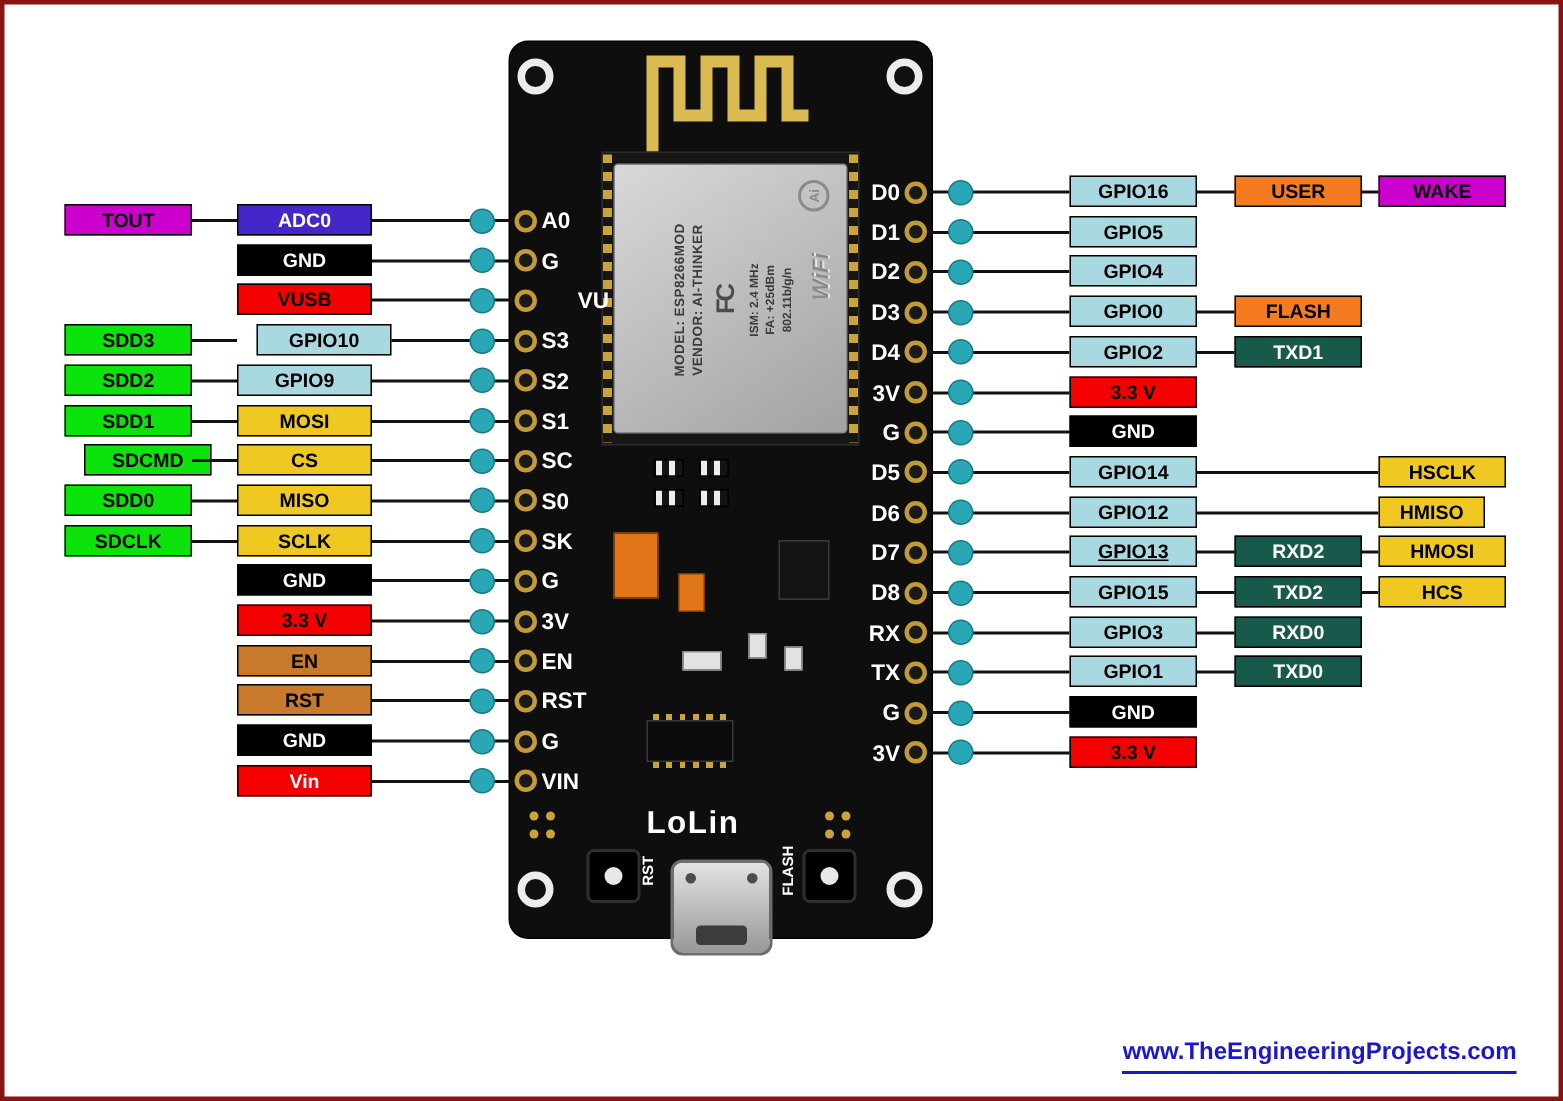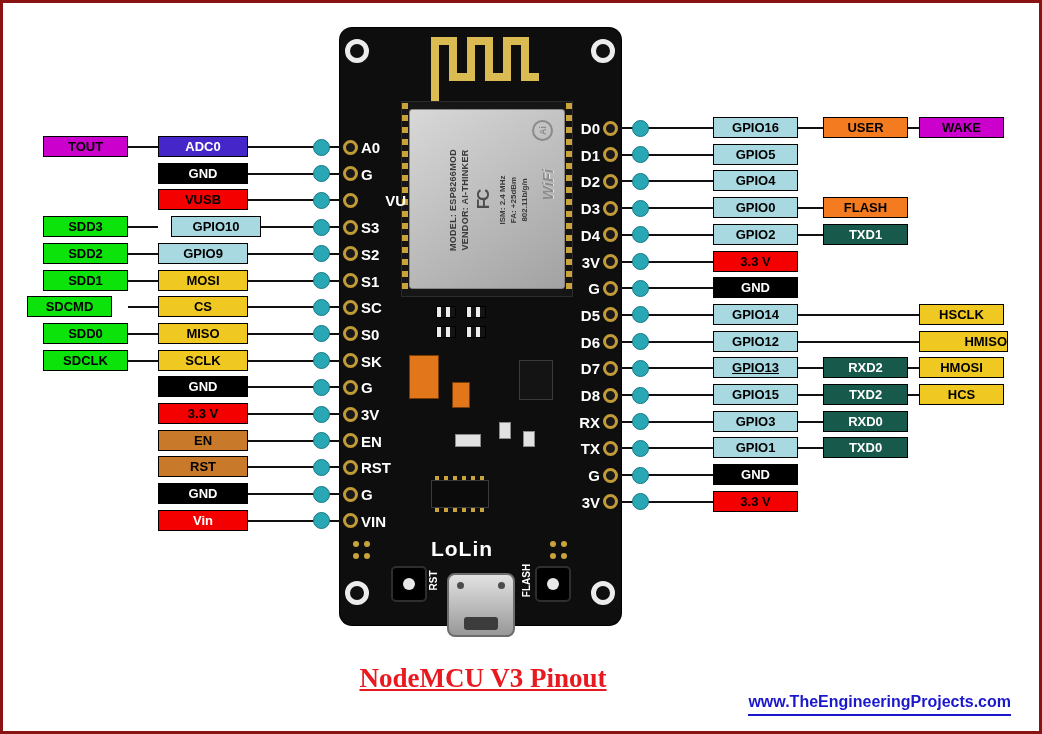--- a/index.html
+++ b/index.html
@@ -174,21 +174,21 @@
       <div class="bpin" style="left: 339.5px; top: 243.3px;"></div>
       <div class="bpin-label" style="left: 358px; top: 242.8px; width: 45px; text-align: left;">S2</div>
       <div class="cline" style="left: 245px; top: 276.5px; width: 94px; background: rgb(17, 17, 17);"></div>
       <div class="plabel" style="left: 40px; top: 266.5px; width: 85px; background: rgb(11, 227, 11); color: rgb(0, 0, 0);">SDD1</div>
       <div class="cline" style="left: 125px; top: 276.5px; width: 30px; background: rgb(17, 17, 17);"></div>
       <div class="plabel" style="left: 155px; top: 266.5px; width: 90px; background: rgb(240, 200, 34); color: rgb(0, 0, 0);">MOSI</div>
       <div class="cdot" style="left: 309.5px; top: 269px; background: rgb(42, 167, 181);"></div>
       <div class="bpin" style="left: 339.5px; top: 270px;"></div>
       <div class="bpin-label" style="left: 358px; top: 269.5px; width: 45px; text-align: left;">S1</div>
       <div class="cline" style="left: 245px; top: 303.2px; width: 94px; background: rgb(17, 17, 17);"></div>
-      <div class="plabel" style="left: 24px; top: 293.2px; width: 85px; background: rgb(11, 227, 11); color: rgb(0, 0, 0);">SDCMD</div>
+      <div class="plabel" style="left: 53px; top: 293.2px; width: 85px; background: rgb(11, 227, 11); color: rgb(0, 0, 0);">SDCMD</div>
       <div class="cline" style="left: 125px; top: 303.2px; width: 30px; background: rgb(17, 17, 17);"></div>
       <div class="plabel" style="left: 155px; top: 293.2px; width: 90px; background: rgb(240, 200, 34); color: rgb(0, 0, 0);">CS</div>
       <div class="cdot" style="left: 309.5px; top: 295.7px; background: rgb(42, 167, 181);"></div>
       <div class="bpin" style="left: 339.5px; top: 296.7px;"></div>
       <div class="bpin-label" style="left: 358px; top: 296.2px; width: 45px; text-align: left;">SC</div>
       <div class="cline" style="left: 245px; top: 329.9px; width: 94px; background: rgb(17, 17, 17);"></div>
       <div class="plabel" style="left: 40px; top: 319.9px; width: 85px; background: rgb(11, 227, 11); color: rgb(0, 0, 0);">SDD0</div>
       <div class="cline" style="left: 125px; top: 329.9px; width: 30px; background: rgb(17, 17, 17);"></div>
       <div class="plabel" style="left: 155px; top: 319.9px; width: 90px; background: rgb(240, 200, 34); color: rgb(0, 0, 0);">MISO</div>
       <div class="cdot" style="left: 309.5px; top: 322.4px; background: rgb(42, 167, 181);"></div>
@@ -277,21 +277,21 @@
       <div class="cline" style="left: 616px; top: 310.9px; width: 94px; background: rgb(17, 17, 17);"></div>
       <div class="plabel" style="left: 710px; top: 300.9px; width: 85px; background: rgb(168, 216, 224); color: rgb(0, 0, 0);">GPIO14</div>
       <div class="cline" style="left: 795px; top: 310.9px; width: 121px; background: rgb(17, 17, 17);"></div>
       <div class="plabel" style="left: 916px; top: 300.9px; width: 85px; background: rgb(240, 200, 34); color: rgb(0, 0, 0);">HSCLK</div>
       <div class="cdot" style="left: 628.5px; top: 303.4px; background: rgb(42, 167, 181);"></div>
       <div class="bpin" style="left: 599.5px; top: 304.4px;"></div>
       <div class="bpin-label" style="left: 546px; top: 303.9px; width: 51px; text-align: right;">D5</div>
       <div class="cline" style="left: 616px; top: 337.6px; width: 94px; background: rgb(17, 17, 17);"></div>
       <div class="plabel" style="left: 710px; top: 327.6px; width: 85px; background: rgb(168, 216, 224); color: rgb(0, 0, 0);">GPIO12</div>
       <div class="cline" style="left: 795px; top: 337.6px; width: 121px; background: rgb(17, 17, 17);"></div>
-      <div class="plabel" style="left: 916px; top: 327.6px; width: 89px; background: rgb(240, 200, 34); color: rgb(0, 0, 0); text-align: right;">HMISO</div>
+      <div class="plabel" style="left: 916px; top: 327.6px; width: 71px; background: rgb(240, 200, 34); color: rgb(0, 0, 0);">HMISO</div>
       <div class="cdot" style="left: 628.5px; top: 330.1px; background: rgb(42, 167, 181);"></div>
       <div class="bpin" style="left: 599.5px; top: 331.1px;"></div>
       <div class="bpin-label" style="left: 546px; top: 330.6px; width: 51px; text-align: right;">D6</div>
       <div class="cline" style="left: 616px; top: 364.3px; width: 94px; background: rgb(17, 17, 17);"></div>
       <div class="plabel" style="left: 710px; top: 354.3px; width: 85px; background: rgb(168, 216, 224); color: rgb(0, 0, 0); text-decoration: underline;">GPIO13</div>
       <div class="cline" style="left: 795px; top: 364.3px; width: 25px; background: rgb(17, 17, 17);"></div>
       <div class="plabel" style="left: 820px; top: 354.3px; width: 85px; background: rgb(23, 89, 75); color: rgb(255, 255, 255);">RXD2</div>
       <div class="cline" style="left: 905px; top: 364.3px; width: 11px; background: rgb(17, 17, 17);"></div>
       <div class="plabel" style="left: 916px; top: 354.3px; width: 85px; background: rgb(240, 200, 34); color: rgb(0, 0, 0);">HMOSI</div>
       <div class="cdot" style="left: 628.5px; top: 356.8px; background: rgb(42, 167, 181);"></div>
@@ -325,15 +325,14 @@
       <div class="cdot" style="left: 628.5px; top: 463.6px; background: rgb(42, 167, 181);"></div>
       <div class="bpin" style="left: 599.5px; top: 464.6px;"></div>
       <div class="bpin-label" style="left: 546px; top: 464.1px; width: 51px; text-align: right;">G</div>
       <div class="cline" style="left: 616px; top: 497.8px; width: 94px; background: rgb(17, 17, 17);"></div>
       <div class="plabel" style="left: 710px; top: 487.8px; width: 85px; background: rgb(244, 0, 0); color: rgb(0, 0, 0);">3.3 V</div>
       <div class="cdot" style="left: 628.5px; top: 490.3px; background: rgb(42, 167, 181);"></div>
       <div class="bpin" style="left: 599.5px; top: 491.3px;"></div>
       <div class="bpin-label" style="left: 546px; top: 490.8px; width: 51px; text-align: right;">3V</div>
     </div>
 
-  <div class="title">NodeMCU V3 Pinout</div>
   <div class="footer">www.TheEngineeringProjects.com</div>
 </div>
 
 </body></html>

